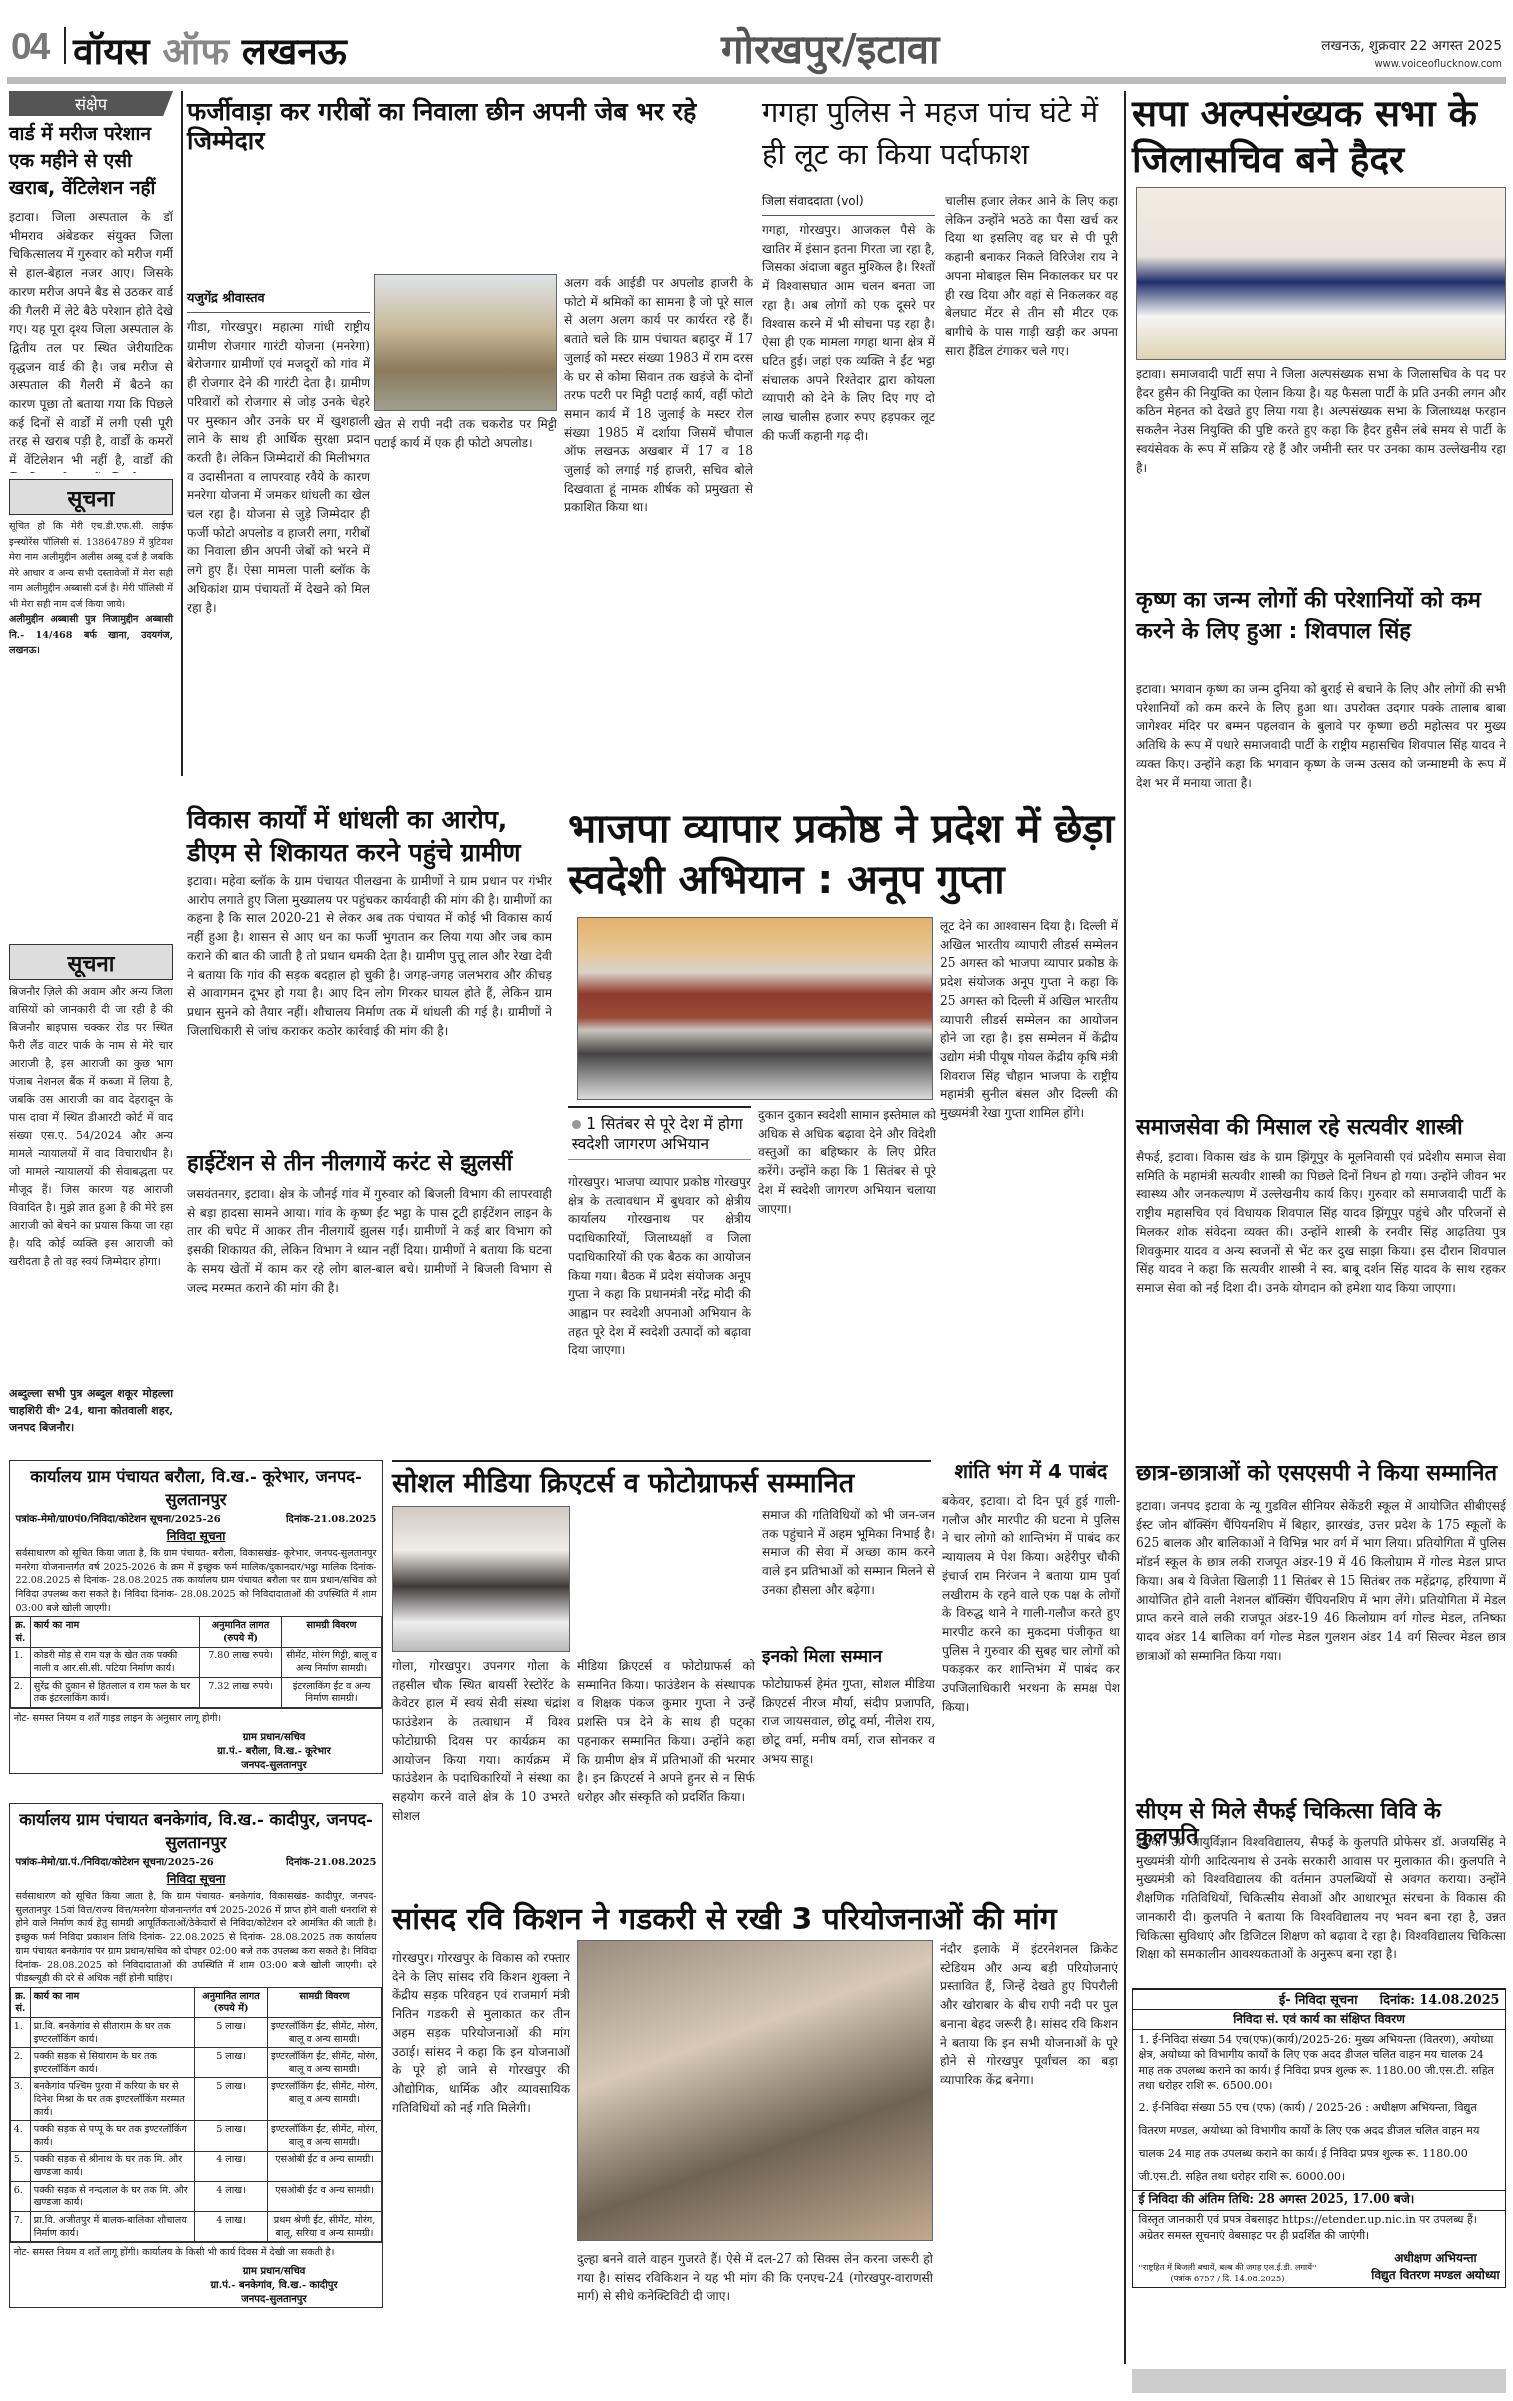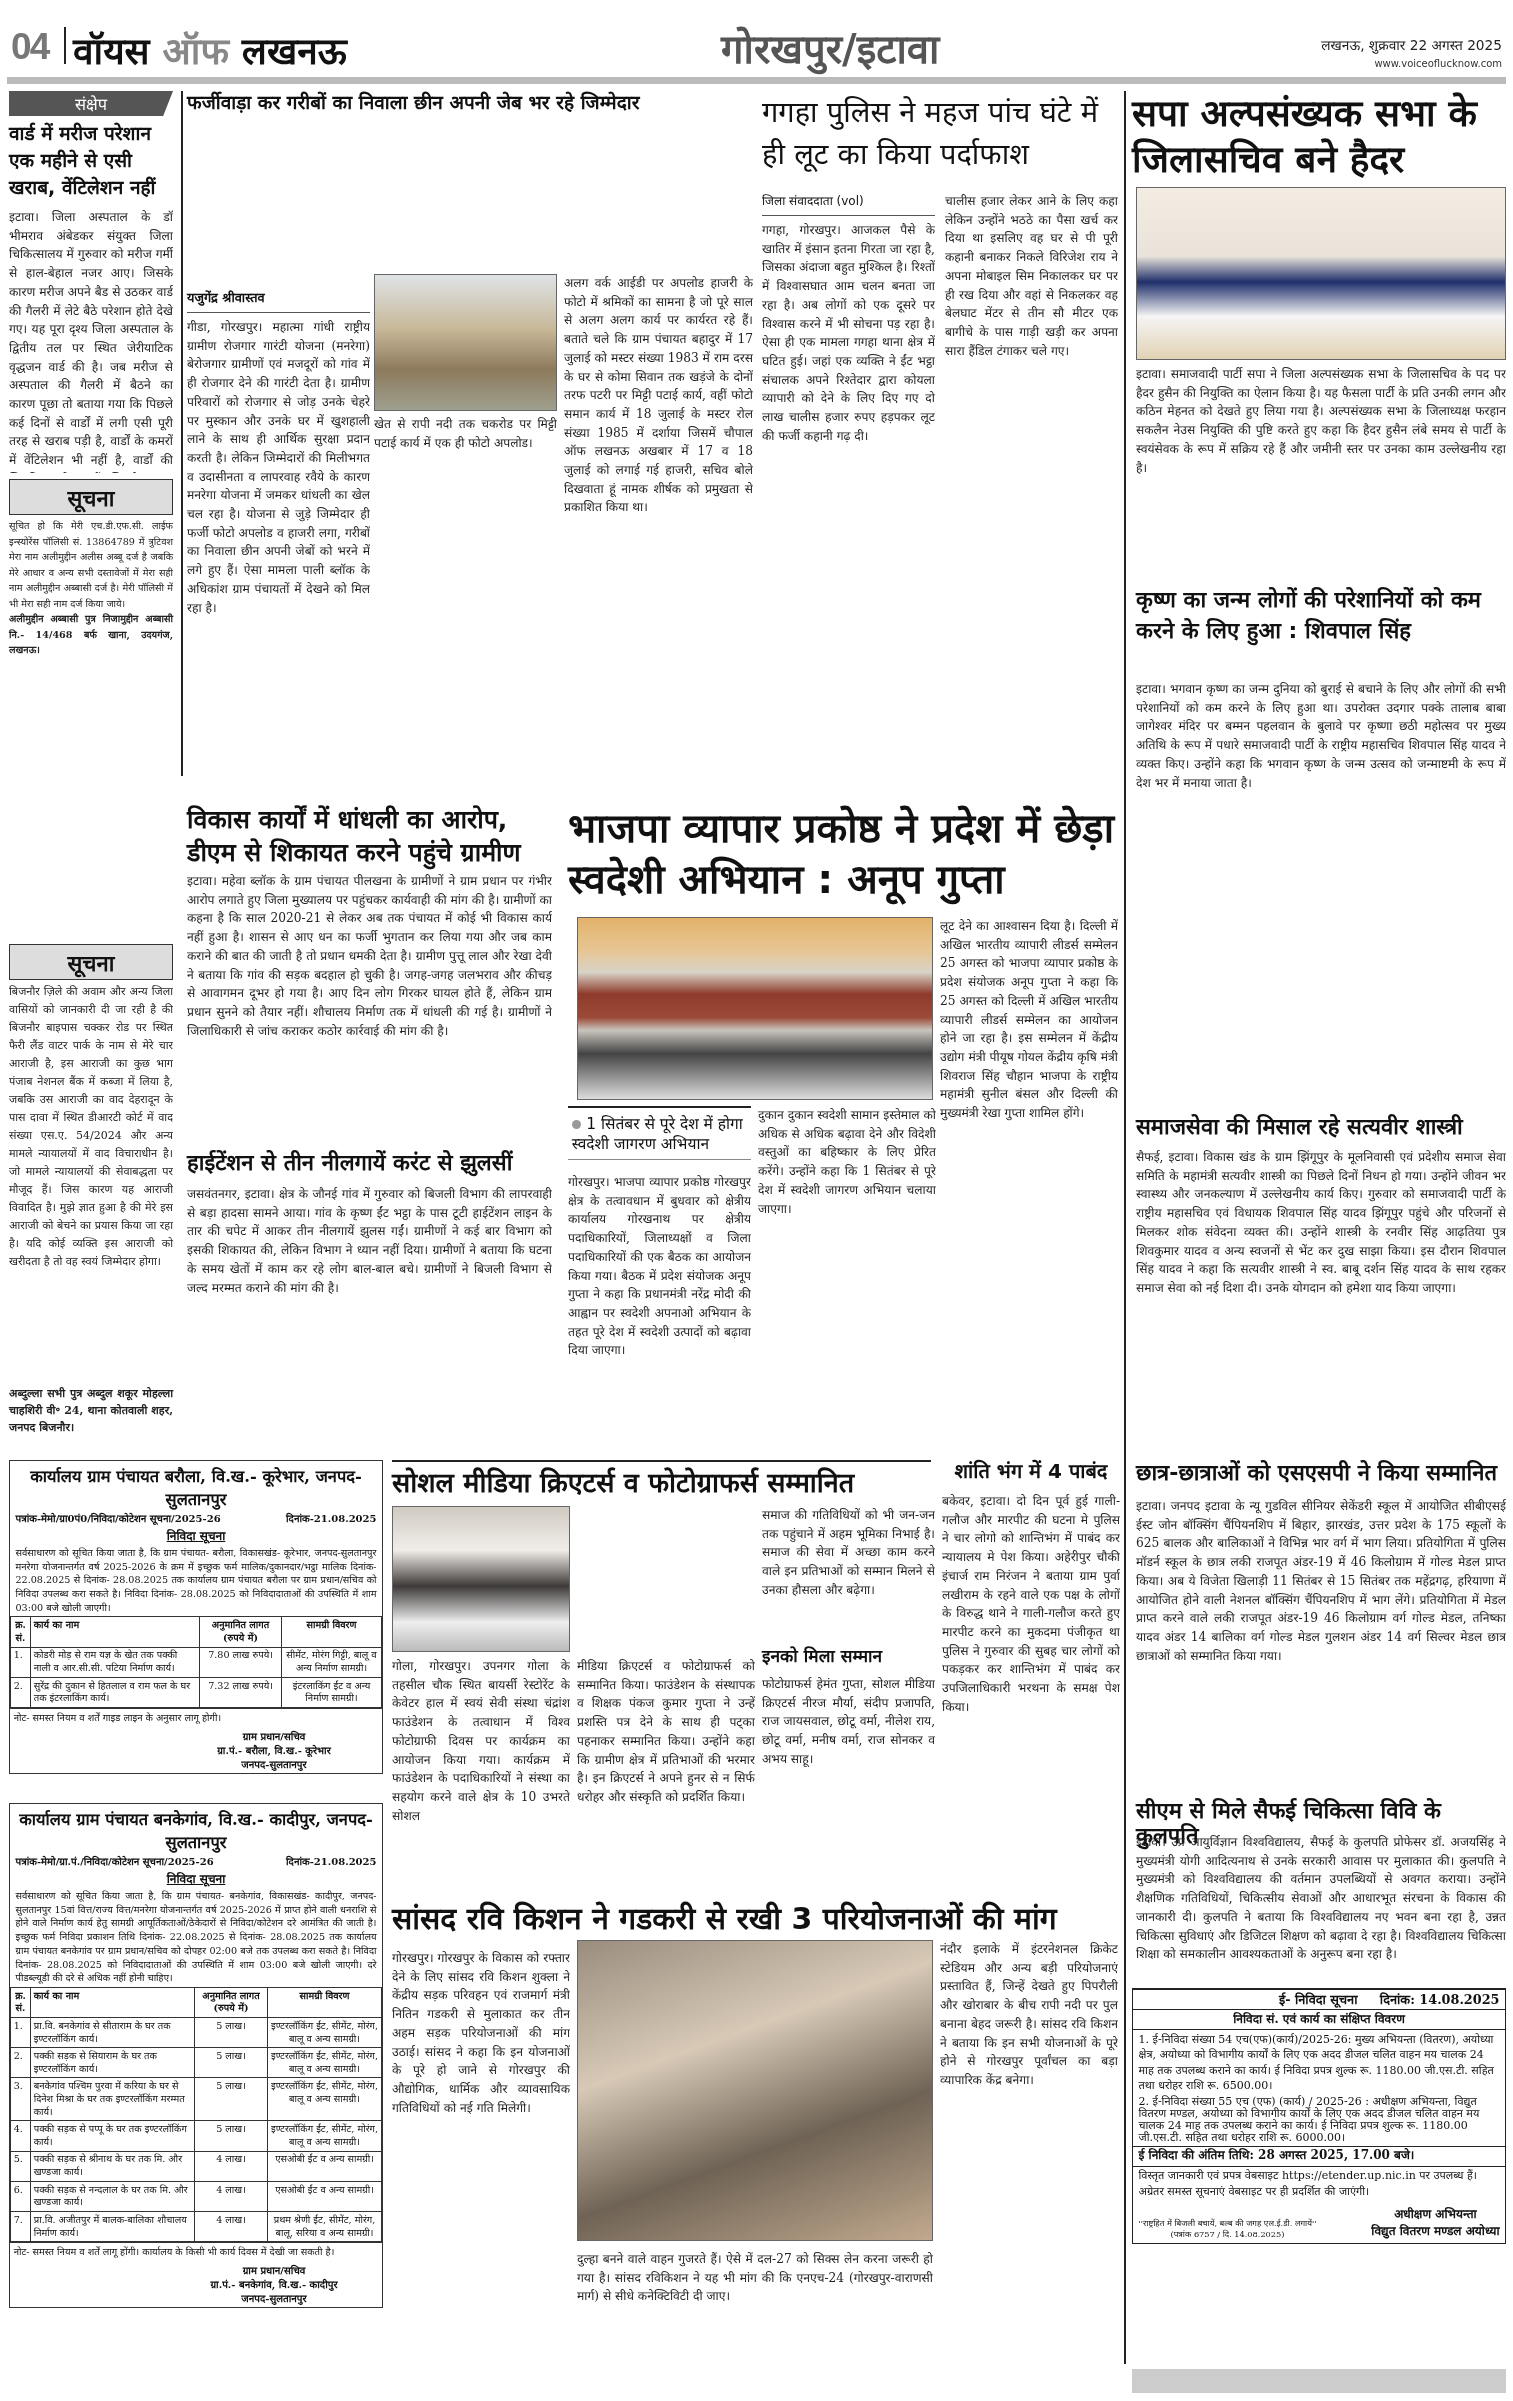--- a/index.html
+++ b/index.html
@@ -69,21 +69,21 @@
   <div class="body-text" style="font-size:9.6px;line-height:15.5px;font-weight:bold">अलीमुद्दीन अब्बासी पुत्र निजामुद्दीन अब्बासी नि.- 14/468 बर्फ खाना, उदयगंज, लखनऊ।</div>
 </div>
 
 <div class="abs" style="left:9px;top:944px;width:164px">
   <div class="boxhead">सूचना</div>
   <div class="body-text" style="font-size:11px;line-height:18px;margin-top:3.7px;height:402px;overflow:hidden">बिजनौर ज़िले की अवाम और अन्य जिला वासियों को जानकारी दी जा रही है की बिजनौर बाइपास चक्कर रोड पर स्थित फैरी लैंड वाटर पार्क के नाम से मेरे चार आराजी है, इस आराजी का कुछ भाग पंजाब नेशनल बैंक में कब्जा में लिया है, जबकि उस आराजी का वाद देहरादून के पास दावा में स्थित डीआरटी कोर्ट में वाद संख्या एस.ए. 54/2024 और अन्य मामले न्यायालयों में वाद विचाराधीन है। जो मामले न्यायालयों की सेवाबद्धता पर मौजूद हैं। जिस कारण यह आराजी विवादित है। मुझे ज्ञात हुआ है की मेरे इस आराजी को बेचने का प्रयास किया जा रहा है। यदि कोई व्यक्ति इस आराजी को खरीदता है तो वह स्वयं जिम्मेदार होगा।</div>
   <div class="body-text" style="font-size:11px;line-height:17px;font-weight:bold">अब्दुल्ला सभी पुत्र अब्दुल शकूर मोहल्ला चाहशिरी वी॰ 24, थाना कोतवाली शहर, जनपद बिजनौर।</div>
 </div>
 
 <div class="abs" style="left:187px;top:91px;width:566px">
-  <div class="h-xl" style="font-size:19px;margin-top:1px">फर्जीवाड़ा कर गरीबों का निवाला छीन अपनी जेब भर रहे जिम्मेदार</div>
+  <div class="h-xl" style="font-size:25px;margin-top:7px">फर्जीवाड़ा कर गरीबों का निवाला छीन अपनी जेब भर रहे जिम्मेदार</div>
 </div>
 <div class="abs" style="left:187px;top:288px;width:183px">
   <div style="font-size:12.8px;font-weight:bold;border-bottom:1.8px solid #555;padding-bottom:5.5px;margin-bottom:5.5px">यजुगेंद्र श्रीवास्तव</div>
   <div class="body-text" style="height:475px;overflow:hidden">गीडा, गोरखपुर। महात्मा गांधी राष्ट्रीय ग्रामीण रोजगार गारंटी योजना (मनरेगा) बेरोजगार ग्रामीणों एवं मजदूरों को गांव में ही रोजगार देने की गारंटी देता है। ग्रामीण परिवारों को रोजगार से जोड़ उनके चेहरे पर मुस्कान और उनके घर में खुशहाली लाने के साथ ही आर्थिक सुरक्षा प्रदान करती है। लेकिन जिम्मेदारों की मिलीभगत व उदासीनता व लापरवाह रवैये के कारण मनरेगा योजना में जमकर धांधली का खेल चल रहा है। योजना से जुड़े जिम्मेदार ही फर्जी फोटो अपलोड व हाजरी लगा, गरीबों का निवाला छीन अपनी जेबों को भरने में लगे हुए हैं। ऐसा मामला पाली ब्लॉक के अधिकांश ग्राम पंचायतों में देखने को मिल रहा है।</div>
 </div>
 <div class="abs photo building" style="left:374px;top:274px;width:183px;height:137px"></div>
 <div class="abs body-text" style="left:374px;top:415px;width:183px;height:361px;overflow:hidden">खेत से रापी नदी तक चकरोड पर मिट्टी पटाई कार्य में एक ही फोटो अपलोड।</div>
 <div class="abs body-text" style="left:564px;top:274px;width:189px;height:502px;overflow:hidden">अलग वर्क आईडी पर अपलोड हाजरी के फोटो में श्रमिकों का सामना है जो पूरे साल से अलग अलग कार्य पर कार्यरत रहे हैं। बताते चले कि ग्राम पंचायत बहादुर में 17 जुलाई को मस्टर संख्या 1983 में राम दरस के घर से कोमा सिवान तक खड़ंजे के दोनों तरफ पटरी पर मिट्टी पटाई कार्य, वहीं फोटो समान कार्य में 18 जुलाई के मस्टर रोल संख्या 1985 में दर्शाया जिसमें चौपाल ऑफ लखनऊ अखबार में 17 व 18 जुलाई को लगाई गई हाजरी, सचिव बोले दिखवाता हूं नामक शीर्षक को प्रमुखता से प्रकाशित किया था।</div>
 
 <div class="abs" style="left:762px;top:91px;width:361px">
@@ -115,21 +115,21 @@
 <div class="abs body-text" style="left:1136px;top:1833px;width:370px;height:137px;overflow:hidden">इटावा। उप्र आयुर्विज्ञान विश्वविद्यालय, सैफई के कुलपति प्रोफेसर डॉ. अजयसिंह ने मुख्यमंत्री योगी आदित्यनाथ से उनके सरकारी आवास पर मुलाकात की। कुलपति ने मुख्यमंत्री को विश्वविद्यालय की वर्तमान उपलब्धियों से अवगत कराया। उन्होंने शैक्षणिक गतिविधियों, चिकित्सीय सेवाओं और आधारभूत संरचना के विकास की जानकारी दी। कुलपति ने बताया कि विश्वविद्यालय नए भवन बना रहा है, उन्नत चिकित्सा सुविधाएं और डिजिटल शिक्षण को बढ़ावा दे रहा है। विश्वविद्यालय चिकित्सा शिक्षा को समकालीन आवश्यकताओं के अनुरूप बना रहा है।</div>
 
 <div class="abs elec" style="left:1132px;top:1988px;width:374px">
   <div class="row" style="text-align:right;font-weight:bold;font-size:12.8px">
     <span>ई- निविदा सूचना</span>
     &nbsp;&nbsp;&nbsp;
     <span>दिनांक: 14.08.2025</span>
   </div>
   <div class="row" style="text-align:center;font-weight:bold;font-size:12px">निविदा सं. एवं कार्य का संक्षिप्त विवरण</div>
   <div class="row">1. ई-निविदा संख्या 54 एच(एफ)(कार्य)/2025-26: मुख्य अभियन्ता (वितरण), अयोध्या क्षेत्र, अयोध्या को विभागीय कार्यों के लिए एक अदद डीजल चलित वाहन मय चालक 24 माह तक उपलब्ध कराने का कार्य। ई निविदा प्रपत्र शुल्क रू. 1180.00 जी.एस.टी. सहित तथा धरोहर राशि रू. 6500.00।</div>
-  <div style="padding:0 5.5px 1.8px;font-size:11px;line-height:12px">2. ई-निविदा संख्या 55 एच (एफ) (कार्य) / 2025-26 : अधीक्षण अभियन्ता, विद्युत वितरण मण्डल, अयोध्या को विभागीय कार्यों के लिए एक अदद डीजल चलित वाहन मय चालक 24 माह तक उपलब्ध कराने का कार्य। ई निविदा प्रपत्र शुल्क रू. 1180.00 जी.एस.टी. सहित तथा धरोहर राशि रू. 6000.00।</div>
+  <div style="padding:0 5.5px 1.8px;font-size:11px;line-height:23px">2. ई-निविदा संख्या 55 एच (एफ) (कार्य) / 2025-26 : अधीक्षण अभियन्ता, विद्युत वितरण मण्डल, अयोध्या को विभागीय कार्यों के लिए एक अदद डीजल चलित वाहन मय चालक 24 माह तक उपलब्ध कराने का कार्य। ई निविदा प्रपत्र शुल्क रू. 1180.00 जी.एस.टी. सहित तथा धरोहर राशि रू. 6000.00।</div>
   <div class="row" style="font-weight:bold;font-size:12px">ई निविदा की अंतिम तिथि: 28 अगस्त 2025, 17.00 बजे।</div>
   <div class="row">विस्तृत जानकारी एवं प्रपत्र वेबसाइट https://etender.up.nic.in पर उपलब्ध हैं। अग्रेतर समस्त सूचनाएं वेबसाइट पर ही प्रदर्शित की जाएंगी।</div>
   <div style="display:flex;justify-content:space-between;padding:3.7px 5.5px;align-items:flex-end">
     <div style="font-size:8.2px;text-align:center">
       <div>''राष्ट्रहित में बिजली बचायें, बल्ब की जगह एल.ई.डी. लगायें''</div>
       <div>(पत्रांक 6757 / दि. 14.08.2025)</div>
     </div>
     <div style="font-size:12px;font-weight:bold;text-align:center">
       <div>अधीक्षण अभियन्ता</div>
       <div>विद्युत वितरण मण्डल अयोध्या</div>

